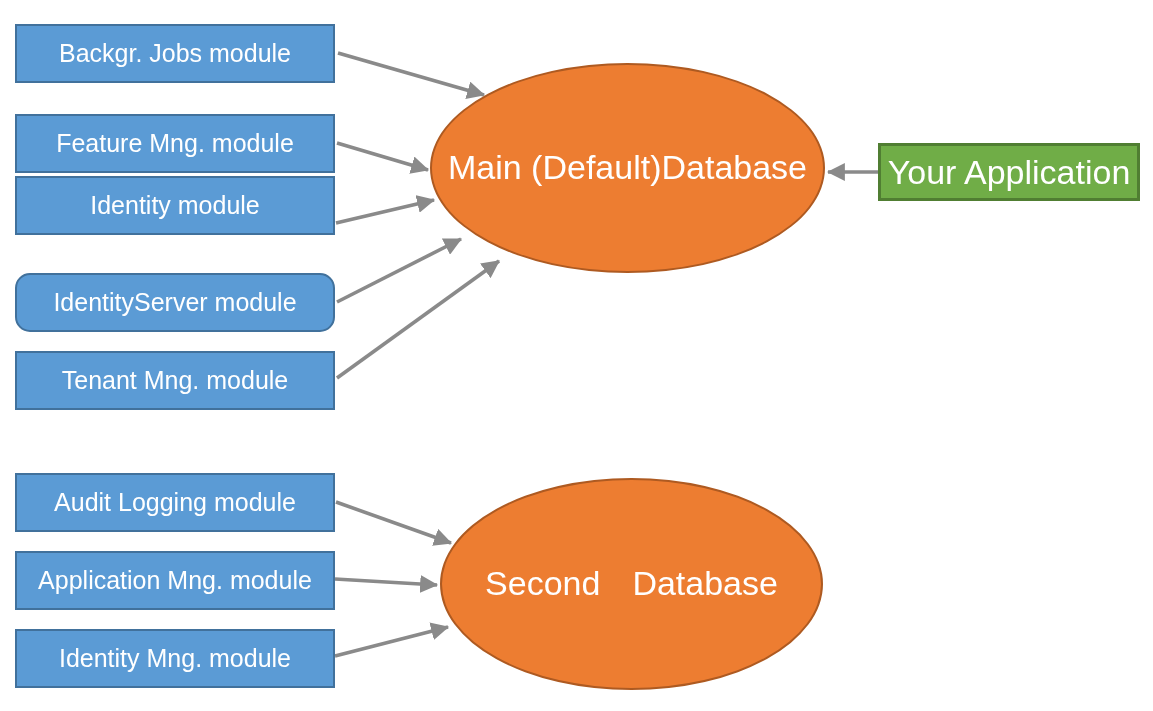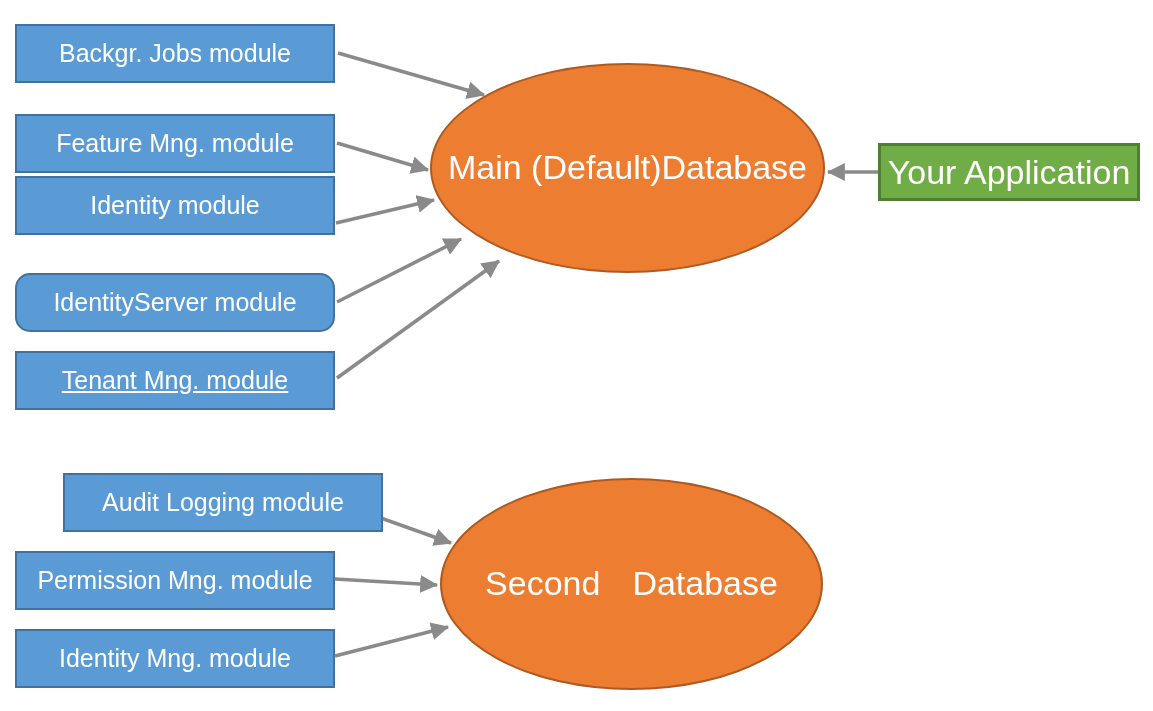--- a/index.html
+++ b/index.html
@@ -98,38 +98,38 @@
   </div>
   <div class="node module-box" style="top:114px;">
     <span>Feature Mng. module</span>
   </div>
   <div class="node module-box" style="top:176px;">
     <span>Identity module</span>
   </div>
   <div class="node module-box" style="top:273px;border-radius:15px;">
     <span>IdentityServer module</span>
   </div>
-  <div class="node module-box" style="top:351px;text-decoration:underline;">
+  <div class="node module-box" style="top:351px;">
     <span>Tenant Mng. module</span>
   </div>
 
   <div class="node db-ellipse" style="left:430px; top:63px; width:395px; height:210px;">
     <span>Main (Default)</span>
     <span>Database</span>
   </div>
 
   <div class="node app-box">
     <span>Your Application</span>
   </div>
 
-  <div class="node module-box" style="top:473px;margin-left:48px;">
+  <div class="node module-box" style="top:473px;">
     <span>Audit Logging module</span>
   </div>
   <div class="node module-box" style="top:551px;">
-    <span>Permission Mng. module</span>
+    <span>Application Mng. module</span>
   </div>
   <div class="node module-box" style="top:629px;">
     <span>Identity Mng. module</span>
   </div>
 
   <div class="node db-ellipse" style="left:440px; top:478px; width:383px; height:212px;gap:32px;">
     <span>Second</span>
     <span>Database</span>
   </div>
 

